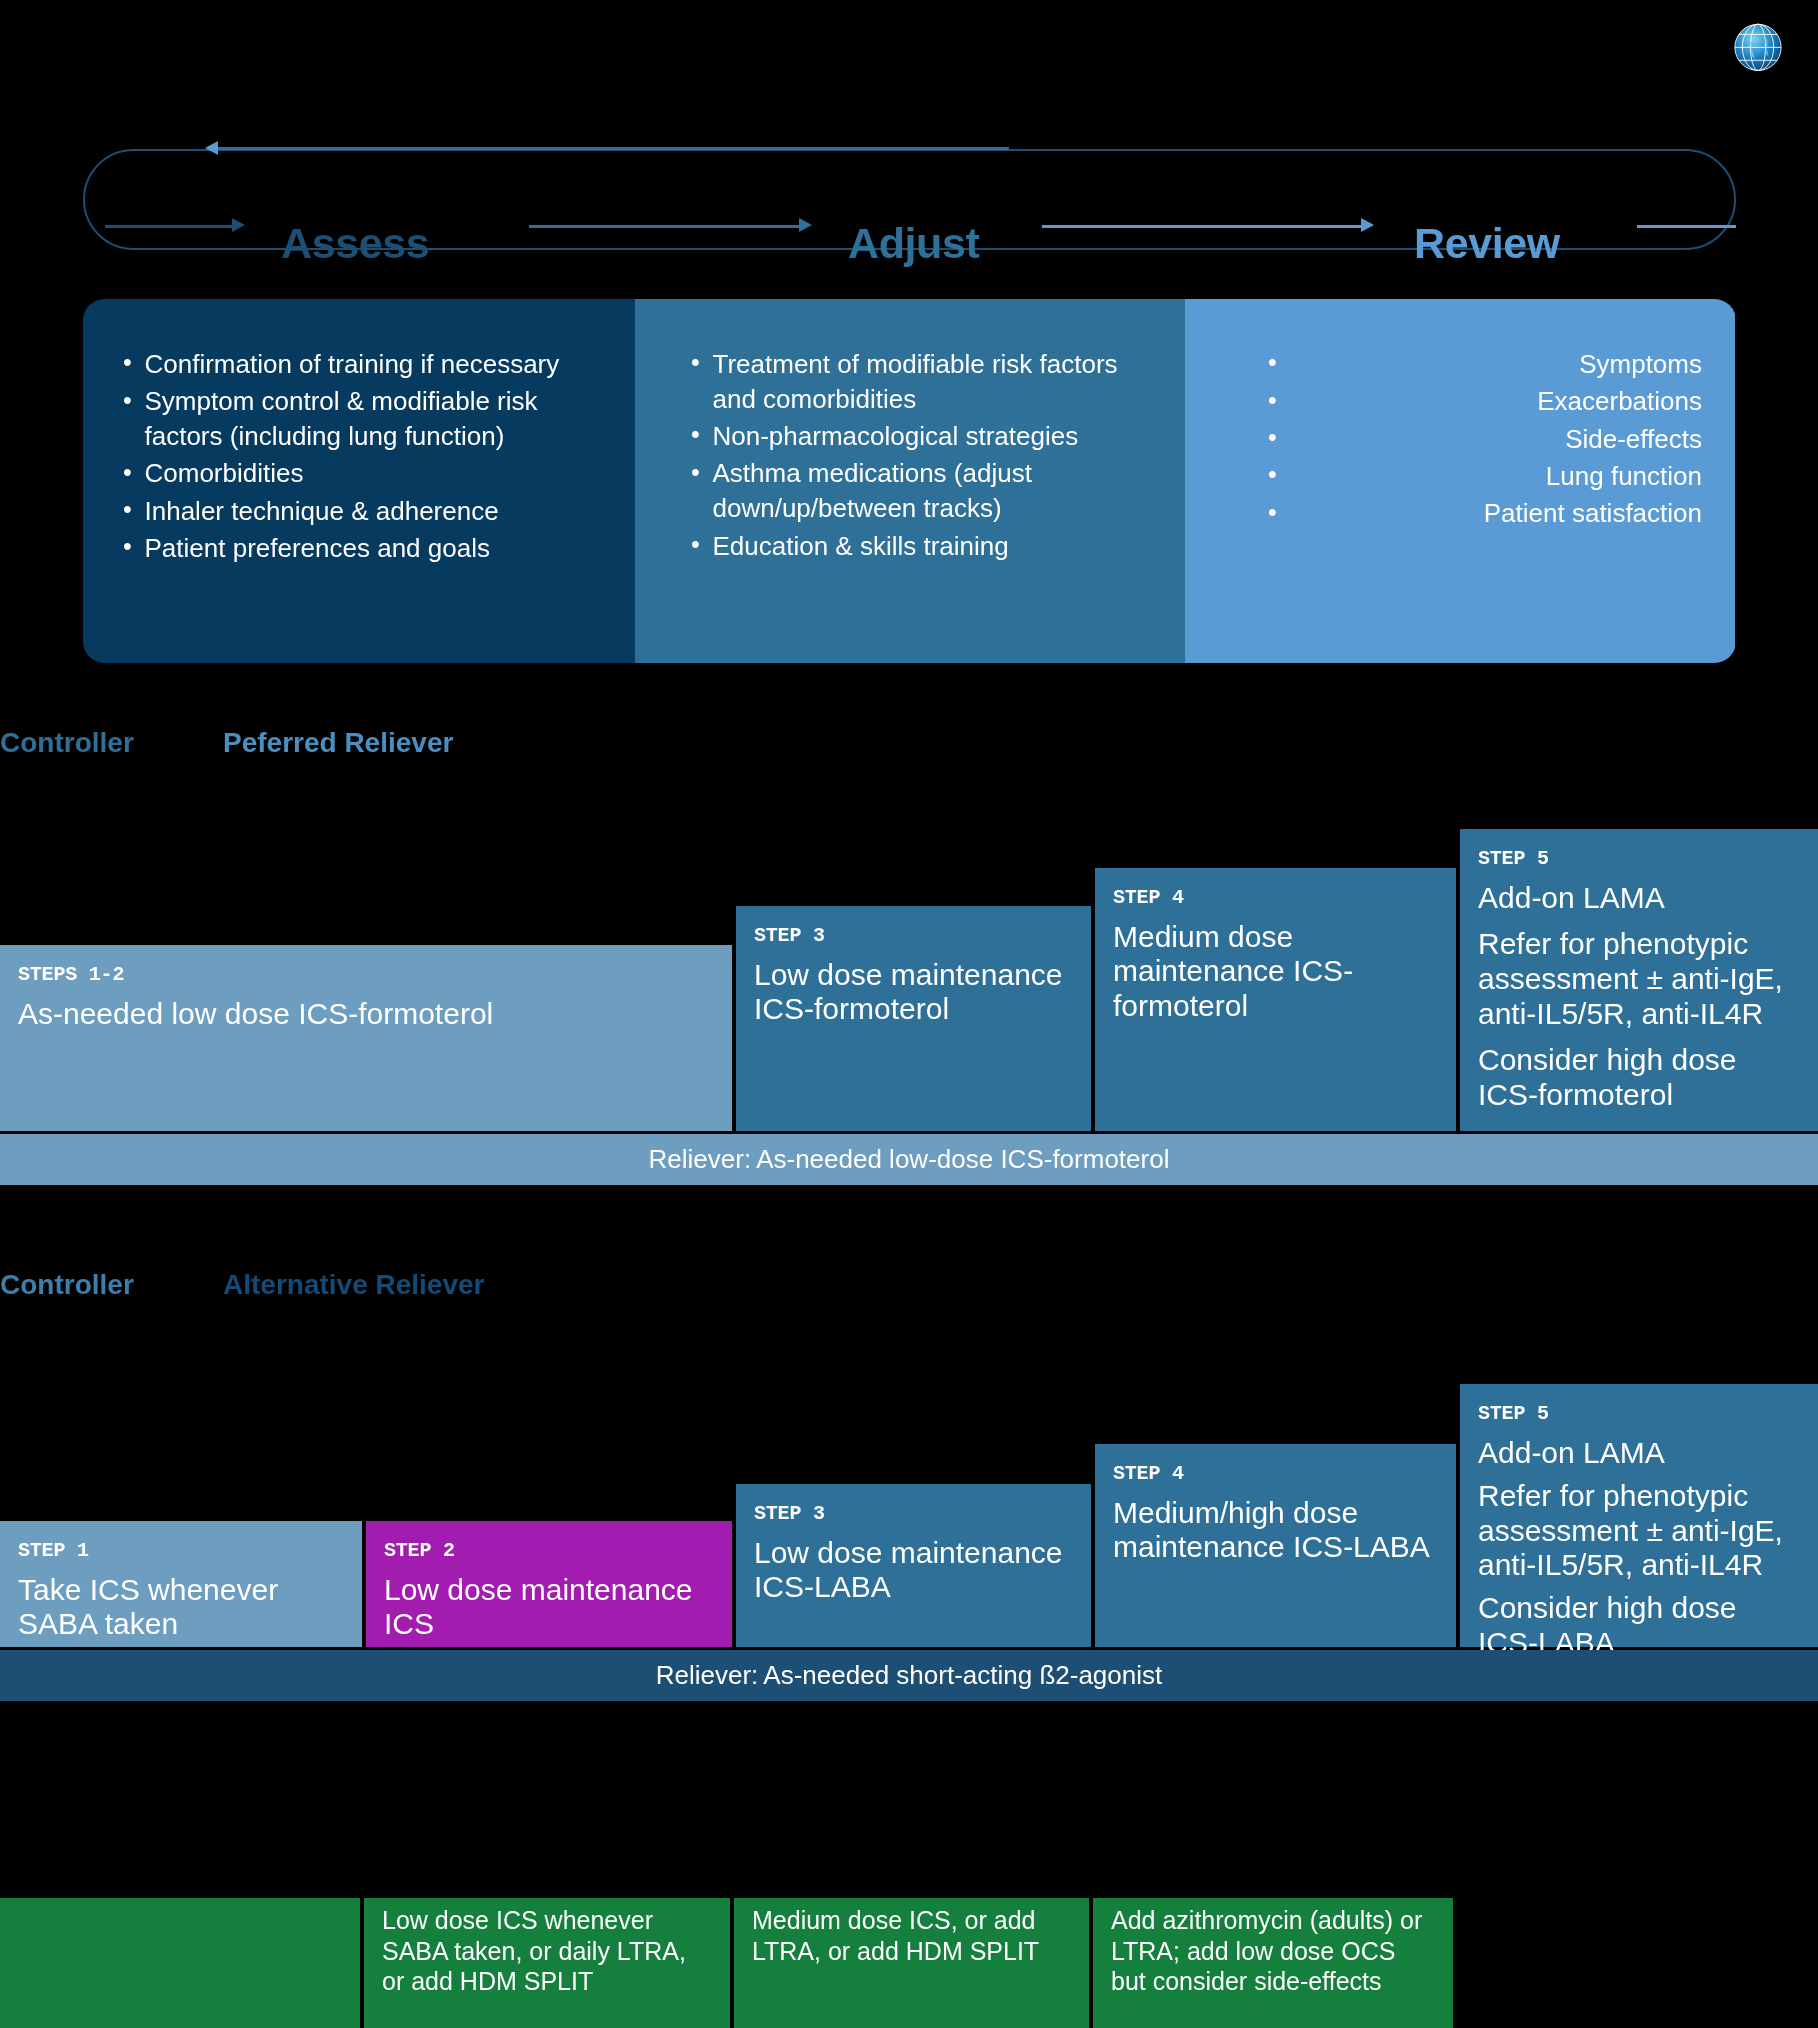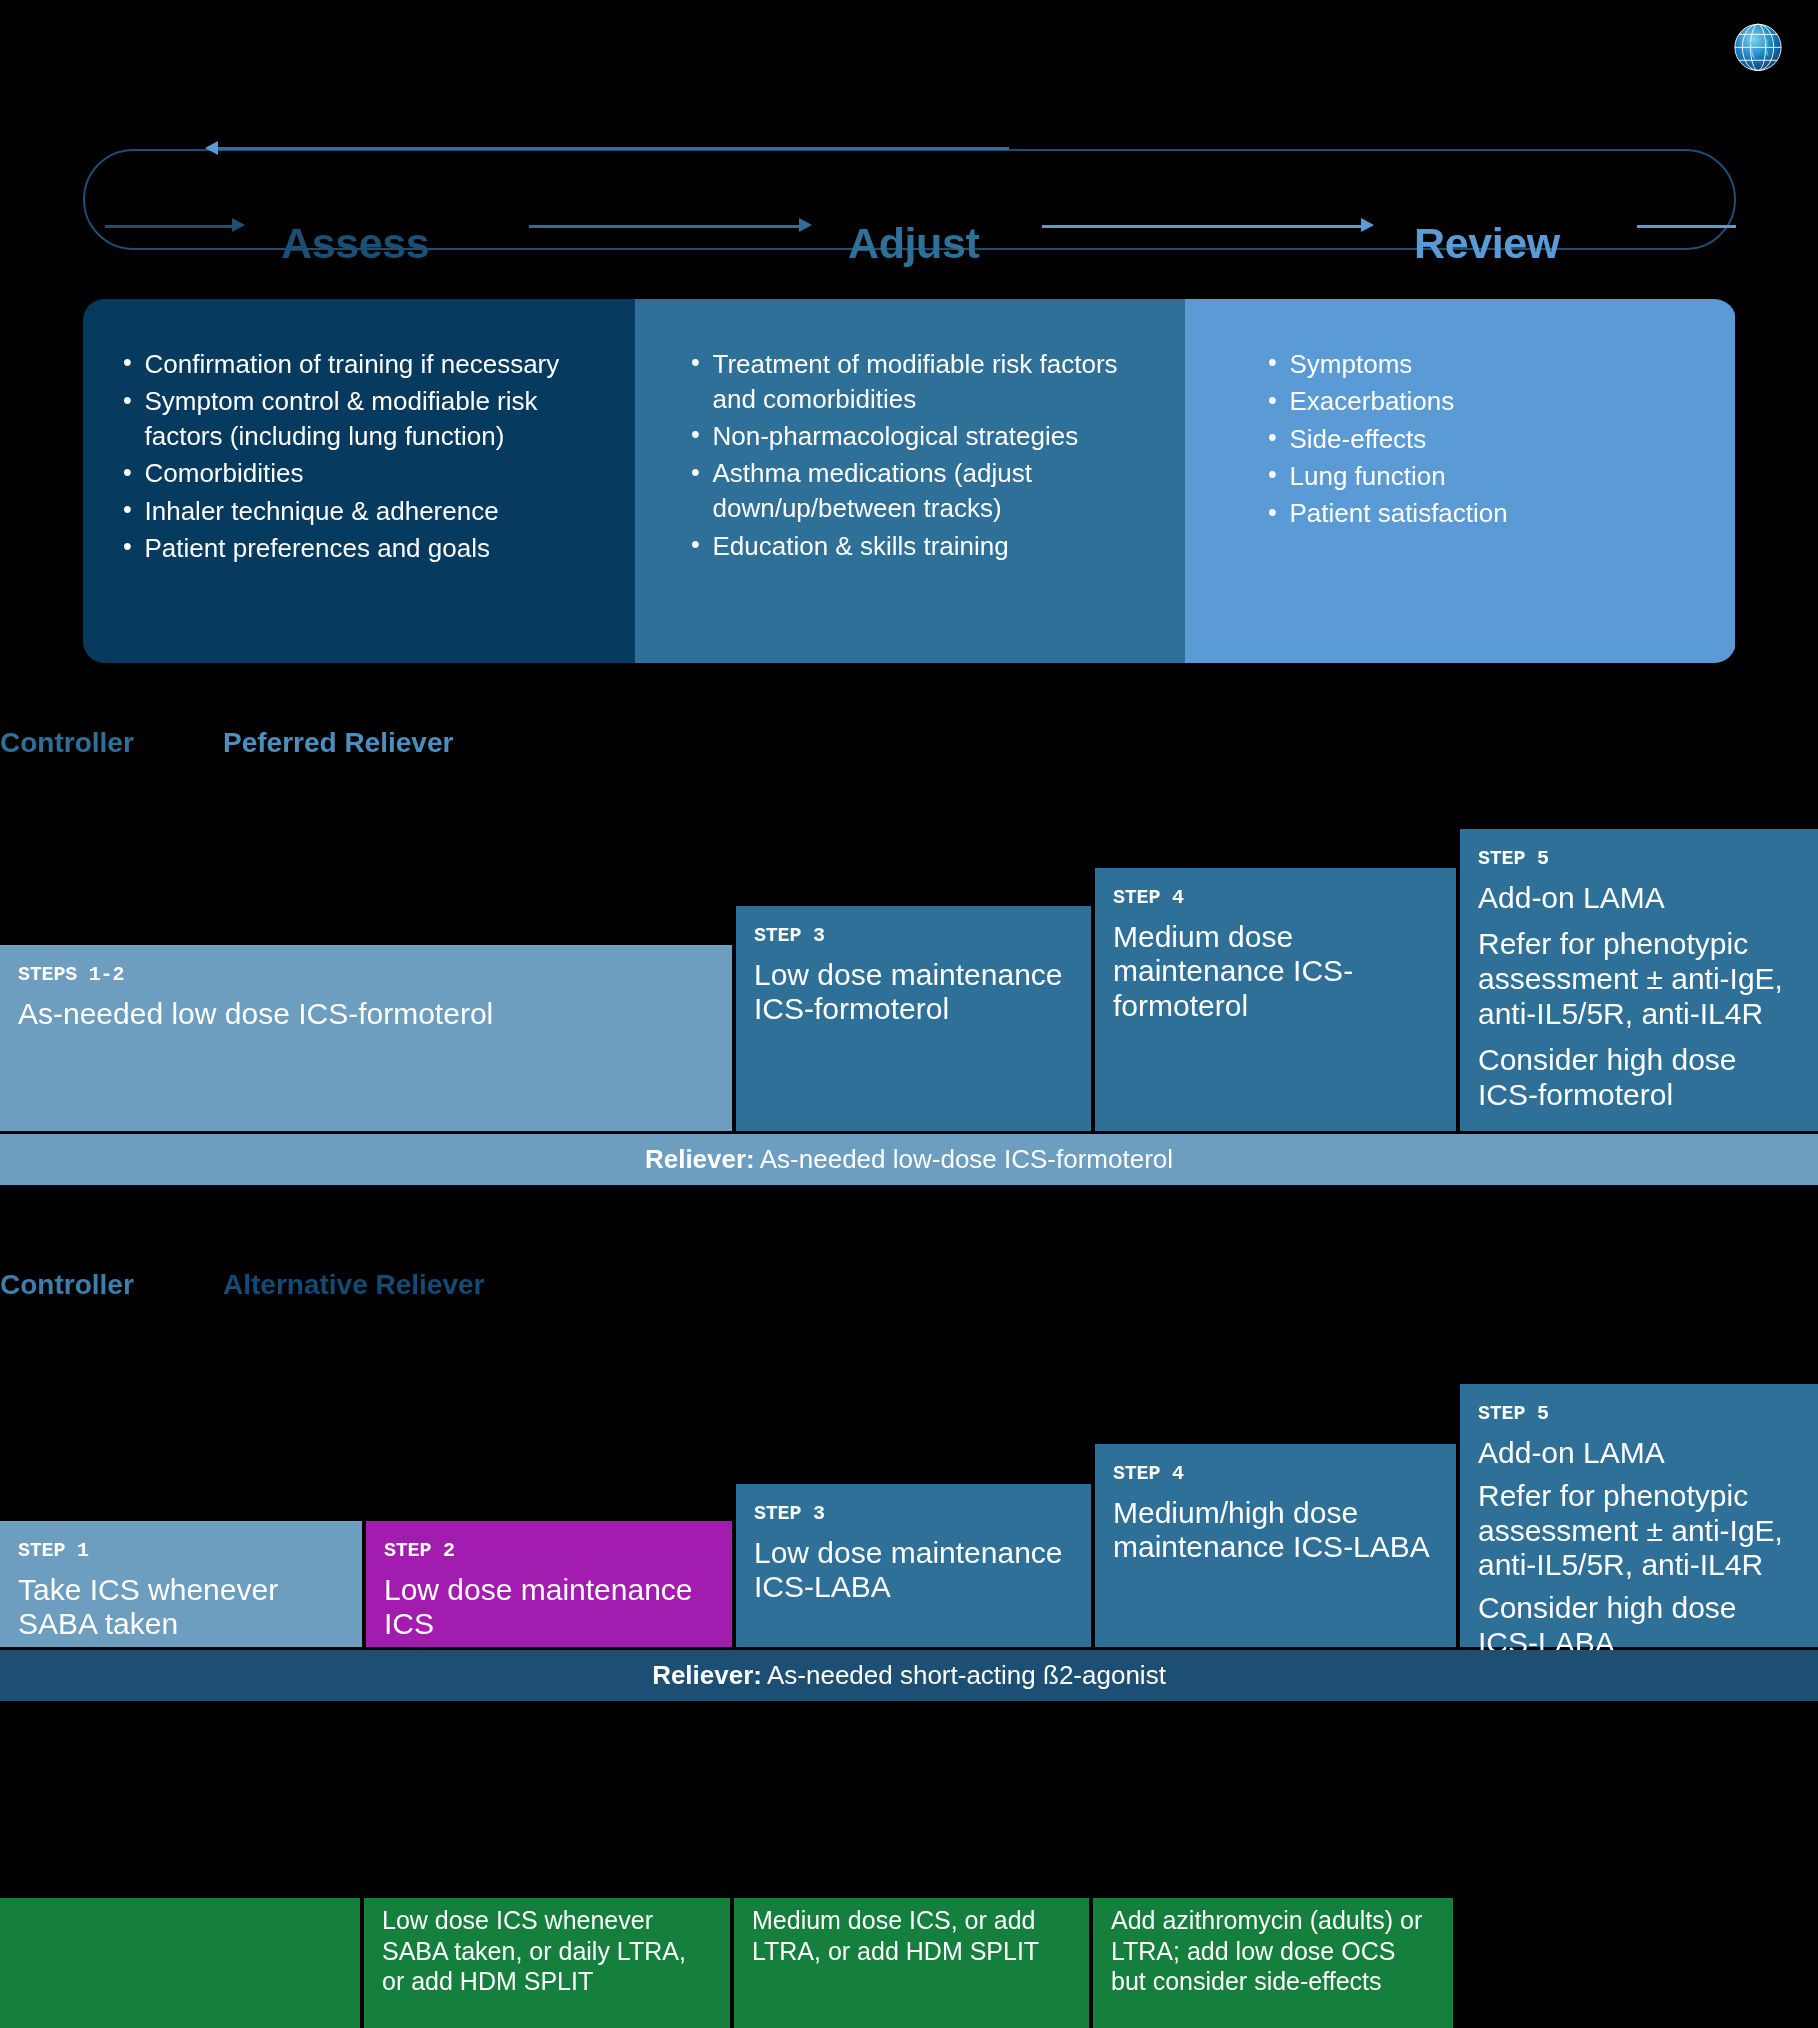--- a/index.html
+++ b/index.html
@@ -48,21 +48,21 @@
   .panel li {
     position:relative; padding-left:21.5px;
     font-size:26px; line-height:1.34; margin-bottom:2.5px;
     font-weight:300;
   }
   .panel li::before {
     content:"\2022"; position:absolute; left:0; top:-0.8px; font-size:25px;
   }
   .p-assess { width:552px; background:#063a5e; }
   .p-adjust { width:550px; background:#2f7099; padding-left:56px; }
-  .p-review { width:550px; background:#5b9bd5; padding-left:83px; }
+  .p-review { width:550px; background:#5b9bd5; padding-left:83px;text-align:right; }
 
   
   .track-head { position:absolute; font-size:28px; font-weight:bold; white-space:nowrap; }
   .th-controller1 { left:0px;   top:727px;  color:#2f7099; }
   .th-reliever1   { left:223px; top:727px;  color:#4a8fc0; }
   .th-controller2 { left:0px;   top:1269px; color:#3d7fac; }
   .th-reliever2   { left:223px; top:1269px; color:#124b75; }
   .stair-row { position:absolute; left:0; width:1818px; display:flex; align-items:flex-end; }
   .stepbox {
     border-left:2.5px solid #000; border-right:2.5px solid #000;
@@ -72,21 +72,21 @@
   }
   .stepbox:first-child { border-left:none; }
   .step-title { font-size:20px; font-weight:bold; margin-bottom:10.7px; letter-spacing:-0.2px;font-family:Liberation Mono, monospace; }
   .step-line  { font-size:30px; font-weight:300; line-height:1.16; margin-bottom:11.6px; }
 
   .reliever-bar {
     position:absolute; left:0; width:1818px; height:51px;
     display:flex; align-items:center; justify-content:center;
     font-size:26px; font-weight:300;
   }
-  .reliever-bar b { font-weight:bold; margin-right:5px; }
+  .reliever-bar b { font-weight:normal; margin-right:5px; }
 
   
   .gray-row {
     position:absolute; left:0; top:1898px; width:1818px; height:131px;
     display:flex; background:#000;
   }
   .gray-cell {
     background:#15803d; color:#ffffff;
     border-right:4.1px solid #000;
     padding:7px 18px 0 18px;

